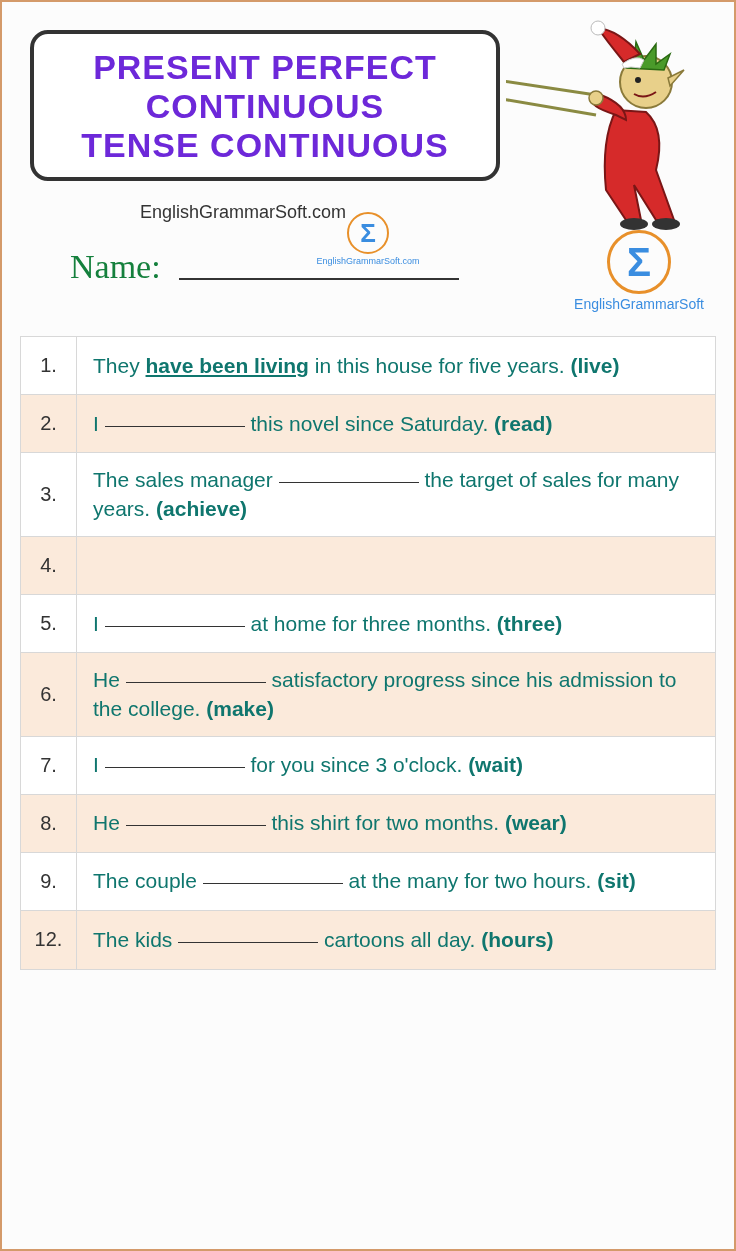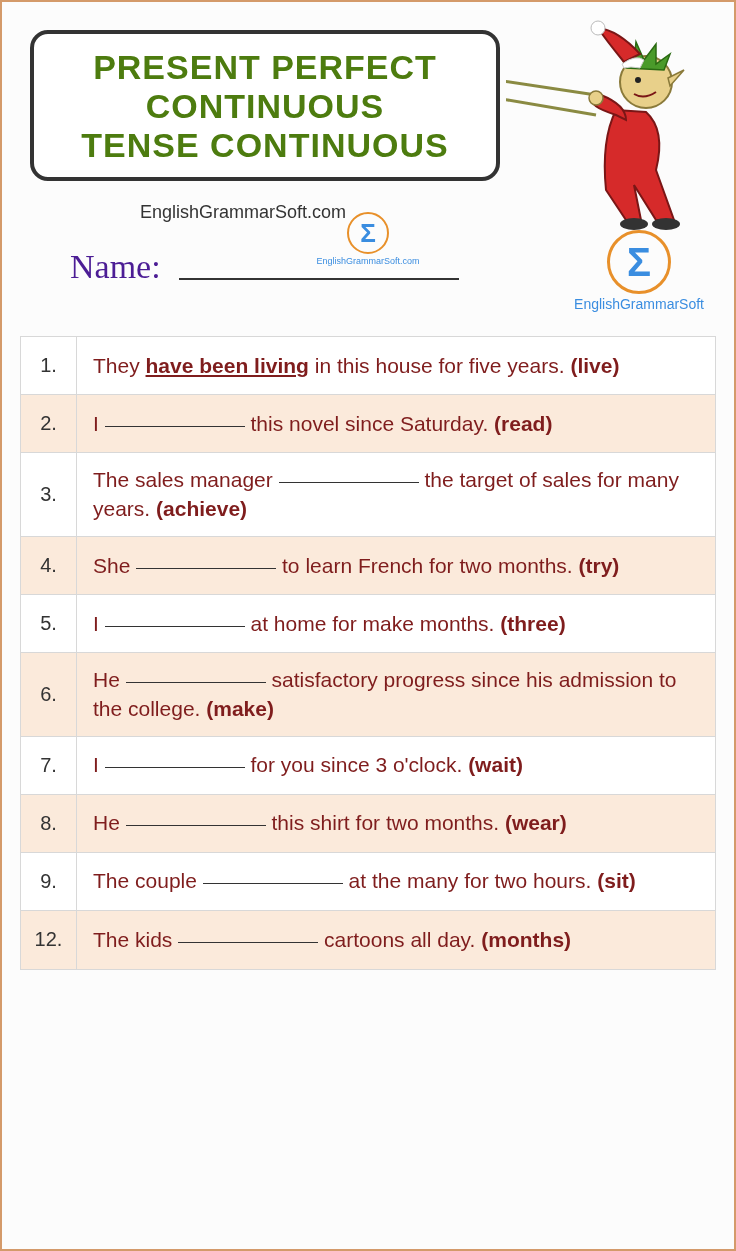--- a/index.html
+++ b/index.html
@@ -31,36 +31,36 @@
     border-radius: 18px;
     background: #fff;
     text-align: center;
     padding: 14px 10px 12px 10px;
   }
   .title-box h1 {
     font-size: 34px;
     font-weight: 900;
     letter-spacing: 1px;
     line-height: 1.15;
-    color: #4d7c0f;
+    color: #6d28d9;
   }
   .site-under {
     position: absolute;
     left: 120px;
     top: 182px;
     font-size: 18px;
     color: #333;
   }
   .name-row {
     position: absolute;
     left: 50px;
     top: 228px;
     font-family: "Brush Script MT", cursive;
     font-size: 34px;
-    color: #4c1d95;
+    color: #15803d;
     display: flex;
     align-items: flex-end;
   }
   .name-line {
     display: inline-block;
     width: 280px;
     border-bottom: 2px solid #333;
     margin-left: 18px;
     margin-bottom: 6px;
   }
@@ -119,21 +119,21 @@
     align-self: stretch;
     display: flex;
     align-items: center;
     justify-content: center;
     flex-shrink: 0;
   }
   .sent {
     padding: 12px 16px;
     font-size: 21px;
     line-height: 1.4;
-    color: #7f1d1d;
+    color: #0f766e;
   }
   .sent b { font-weight: bold; }
   .sent u { text-decoration: underline; }
   .blank {
     display: inline-block;
     border-bottom: 1.5px solid #333;
     width: 140px;
     vertical-align: baseline;
     position: relative;
     top: -4px;
@@ -218,45 +218,44 @@
       <div class="row even">
         <div class="num">2.</div>
         <div class="sent"><span>I </span><span class="blank"></span><span> this novel since Saturday. </span><b>(read)</b></div>
       </div>
       <div class="row odd">
         <div class="num">3.</div>
         <div class="sent"><span>The sales manager </span><span class="blank"></span><span> the target of sales for many years. </span><b>(achieve)</b></div>
       </div>
       <div class="row even">
         <div class="num">4.</div>
-        <div class="sent"><span>She </span><span class="blank"></span><span> to learn French for two months. </span><b>(try)</b></div>
       </div>
       <div class="row odd">
         <div class="num">5.</div>
-        <div class="sent"><span>I </span><span class="blank"></span><span> at home for make months. </span><b>(three)</b></div>
+        <div class="sent"><span>I </span><span class="blank"></span><span> at home for three months. </span><b>(three)</b></div>
       </div>
       <div class="row even">
         <div class="num">6.</div>
         <div class="sent"><span>He </span><span class="blank"></span><span> satisfactory progress since his admission to the college. </span><b>(make)</b></div>
       </div>
       <div class="row odd">
         <div class="num">7.</div>
         <div class="sent"><span>I </span><span class="blank"></span><span> for you since 3 o'clock. </span><b>(wait)</b></div>
       </div>
       <div class="row even">
         <div class="num">8.</div>
         <div class="sent"><span>He </span><span class="blank"></span><span> this shirt for two months. </span><b>(wear)</b></div>
       </div>
       <div class="row odd">
         <div class="num">9.</div>
         <div class="sent"><span>The couple </span><span class="blank"></span><span> at the many for two hours. </span><b>(sit)</b></div>
       </div>
       <div class="row even">
         <div class="num">12.</div>
-        <div class="sent"><span>The kids </span><span class="blank"></span><span> cartoons all day. </span><b>(months)</b></div>
+        <div class="sent"><span>The kids </span><span class="blank"></span><span> cartoons all day. </span><b>(hours)</b></div>
       </div>
     </div>
 
   <div class="logo footer-logo">
     <div class="circle">
       <span class="sigma">Σ</span>
     </div>
     <div class="logo-text">EnglishGrammarSoft.com</div>
   </div>
 

